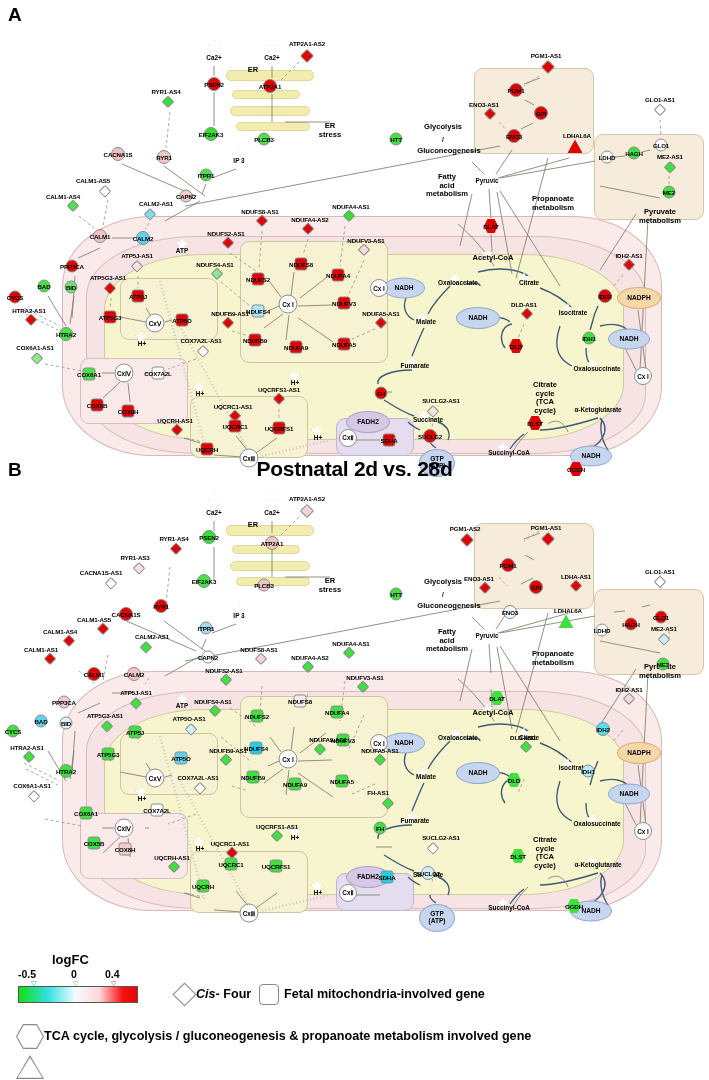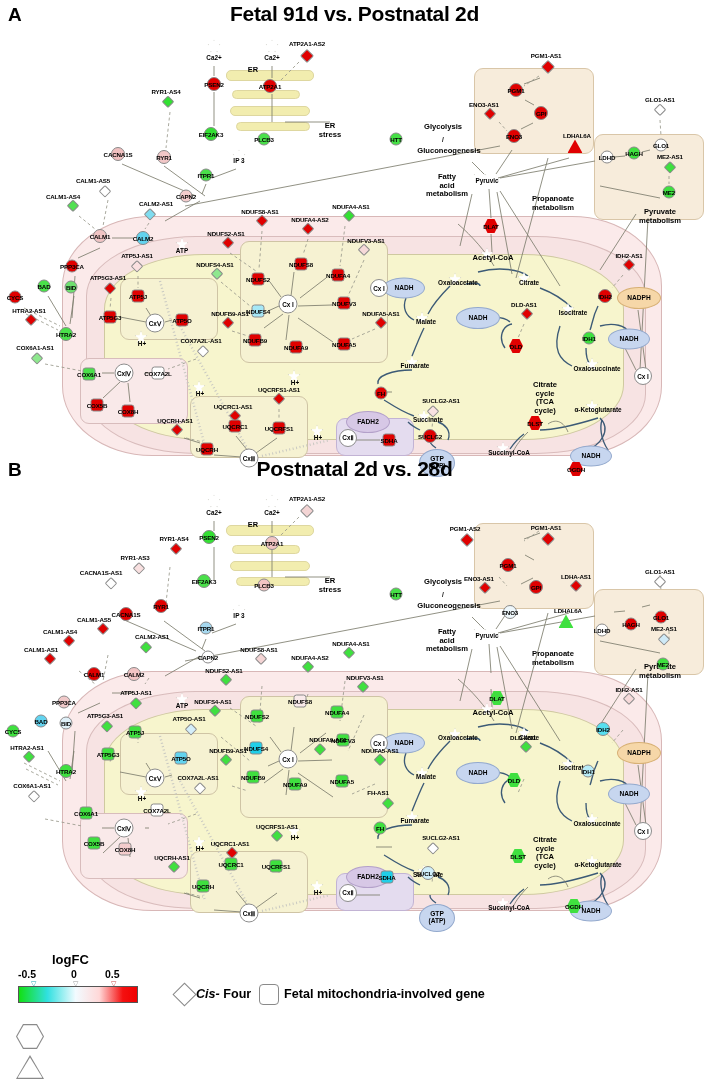--- a/index.html
+++ b/index.html
@@ -81,21 +81,20 @@
   .lg-tri{clip-path:polygon(50% 0,100% 100%,0 100%);background:#8a8a8a;border:none;}
   .lg-tri i{position:absolute;left:1.6px;right:1.6px;top:2.4px;bottom:1.2px;background:#fff;
             clip-path:polygon(50% 0,100% 100%,0 100%);display:block;}
   .italic{font-style:italic;}
 </style>
 </head>
 <body>
 
 <div class="panel" id="panelA">
   <div class="panel-letter">A</div>
-  <div class="panel-title">Fetal 91d vs. Postnatal 2d</div>
   <div class="stage">
       <div class="comp cyto" style="left: 62px; top: 190px; width: 600px; height: 240px;"></div>
       <div class="comp mito" style="left: 86px; top: 210px; width: 560px; height: 218px;"></div>
       <div class="comp matrix" style="left: 104px; top: 228px; width: 520px; height: 186px;"></div>
       <div class="comp box-beige" style="left: 474px; top: 42px; width: 120px; height: 86px;"></div>
       <div class="comp box-beige" style="left: 594px; top: 108px; width: 110px; height: 86px;"></div>
       <div class="comp box-cream" style="left: 240px; top: 215px; width: 148px; height: 122px;"></div>
       <div class="comp box-cream" style="left: 120px; top: 252px; width: 98px; height: 62px;"></div>
       <div class="comp box-pink" style="left: 80px; top: 332px; width: 108px; height: 66px;"></div>
       <div class="comp box-cream" style="left: 190px; top: 370px; width: 118px; height: 62px;"></div>
@@ -1141,33 +1140,34 @@
         <div class="shp diam" style="width: 8.58px; height: 8.58px; background: rgb(63, 224, 63);"></div>
         <span class="lbl" style="left: 50%; top: 50%; transform: translate(-50%, -50%) translate(-10px, -10px);">FH-AS1</span>
       </div>
     </div>
 </div>
 
 <div id="legend">
   <div class="lg-logfc">logFC</div>
   <div class="lg-tick" style="left:18px;">-0.5</div>
   <div class="lg-tick" style="left:71px;">0</div>
-  <div class="lg-tick" style="left:105px;">0.5</div>
+  <div class="lg-tick" style="left:105px;">0.4</div>
   <div class="lg-ar" style="left:31px;color:#1aa7b5;">▽</div>
   <div class="lg-ar" style="left:73px;color:#999;">▽</div>
   <div class="lg-ar" style="left:111px;color:#c44;">▽</div>
   <div class="lg-bar"></div>
 
   <div class="lg-sh lg-diam" style="left:176px;top:46px;width:17px;height:17px;"></div>
   <div class="lg-row" style="left:196px;top:47px;">
     <span class="italic">Cis-</span><span> Four</span>
   </div>
   <div class="lg-sh" style="left:259px;top:44px;width:20px;height:21px;border-radius:4px;"></div>
   <div class="lg-row" style="left:284px;top:47px;">Fetal mitochondria-involved gene</div>
 
   <div class="lg-sh lg-hex" style="left:16px;top:84px;width:28px;height:25px;">
       <i></i>
     </div>
+  <div class="lg-row" style="left:44px;top:89px;">TCA cycle, glycolysis / gluconeogenesis &amp; propanoate metabolism involved gene</div>
 
   <div class="lg-sh lg-tri" style="left:16px;top:115px;width:28px;height:24px;">
       <i></i>
     </div>
 </div>
 
 </body></html>

